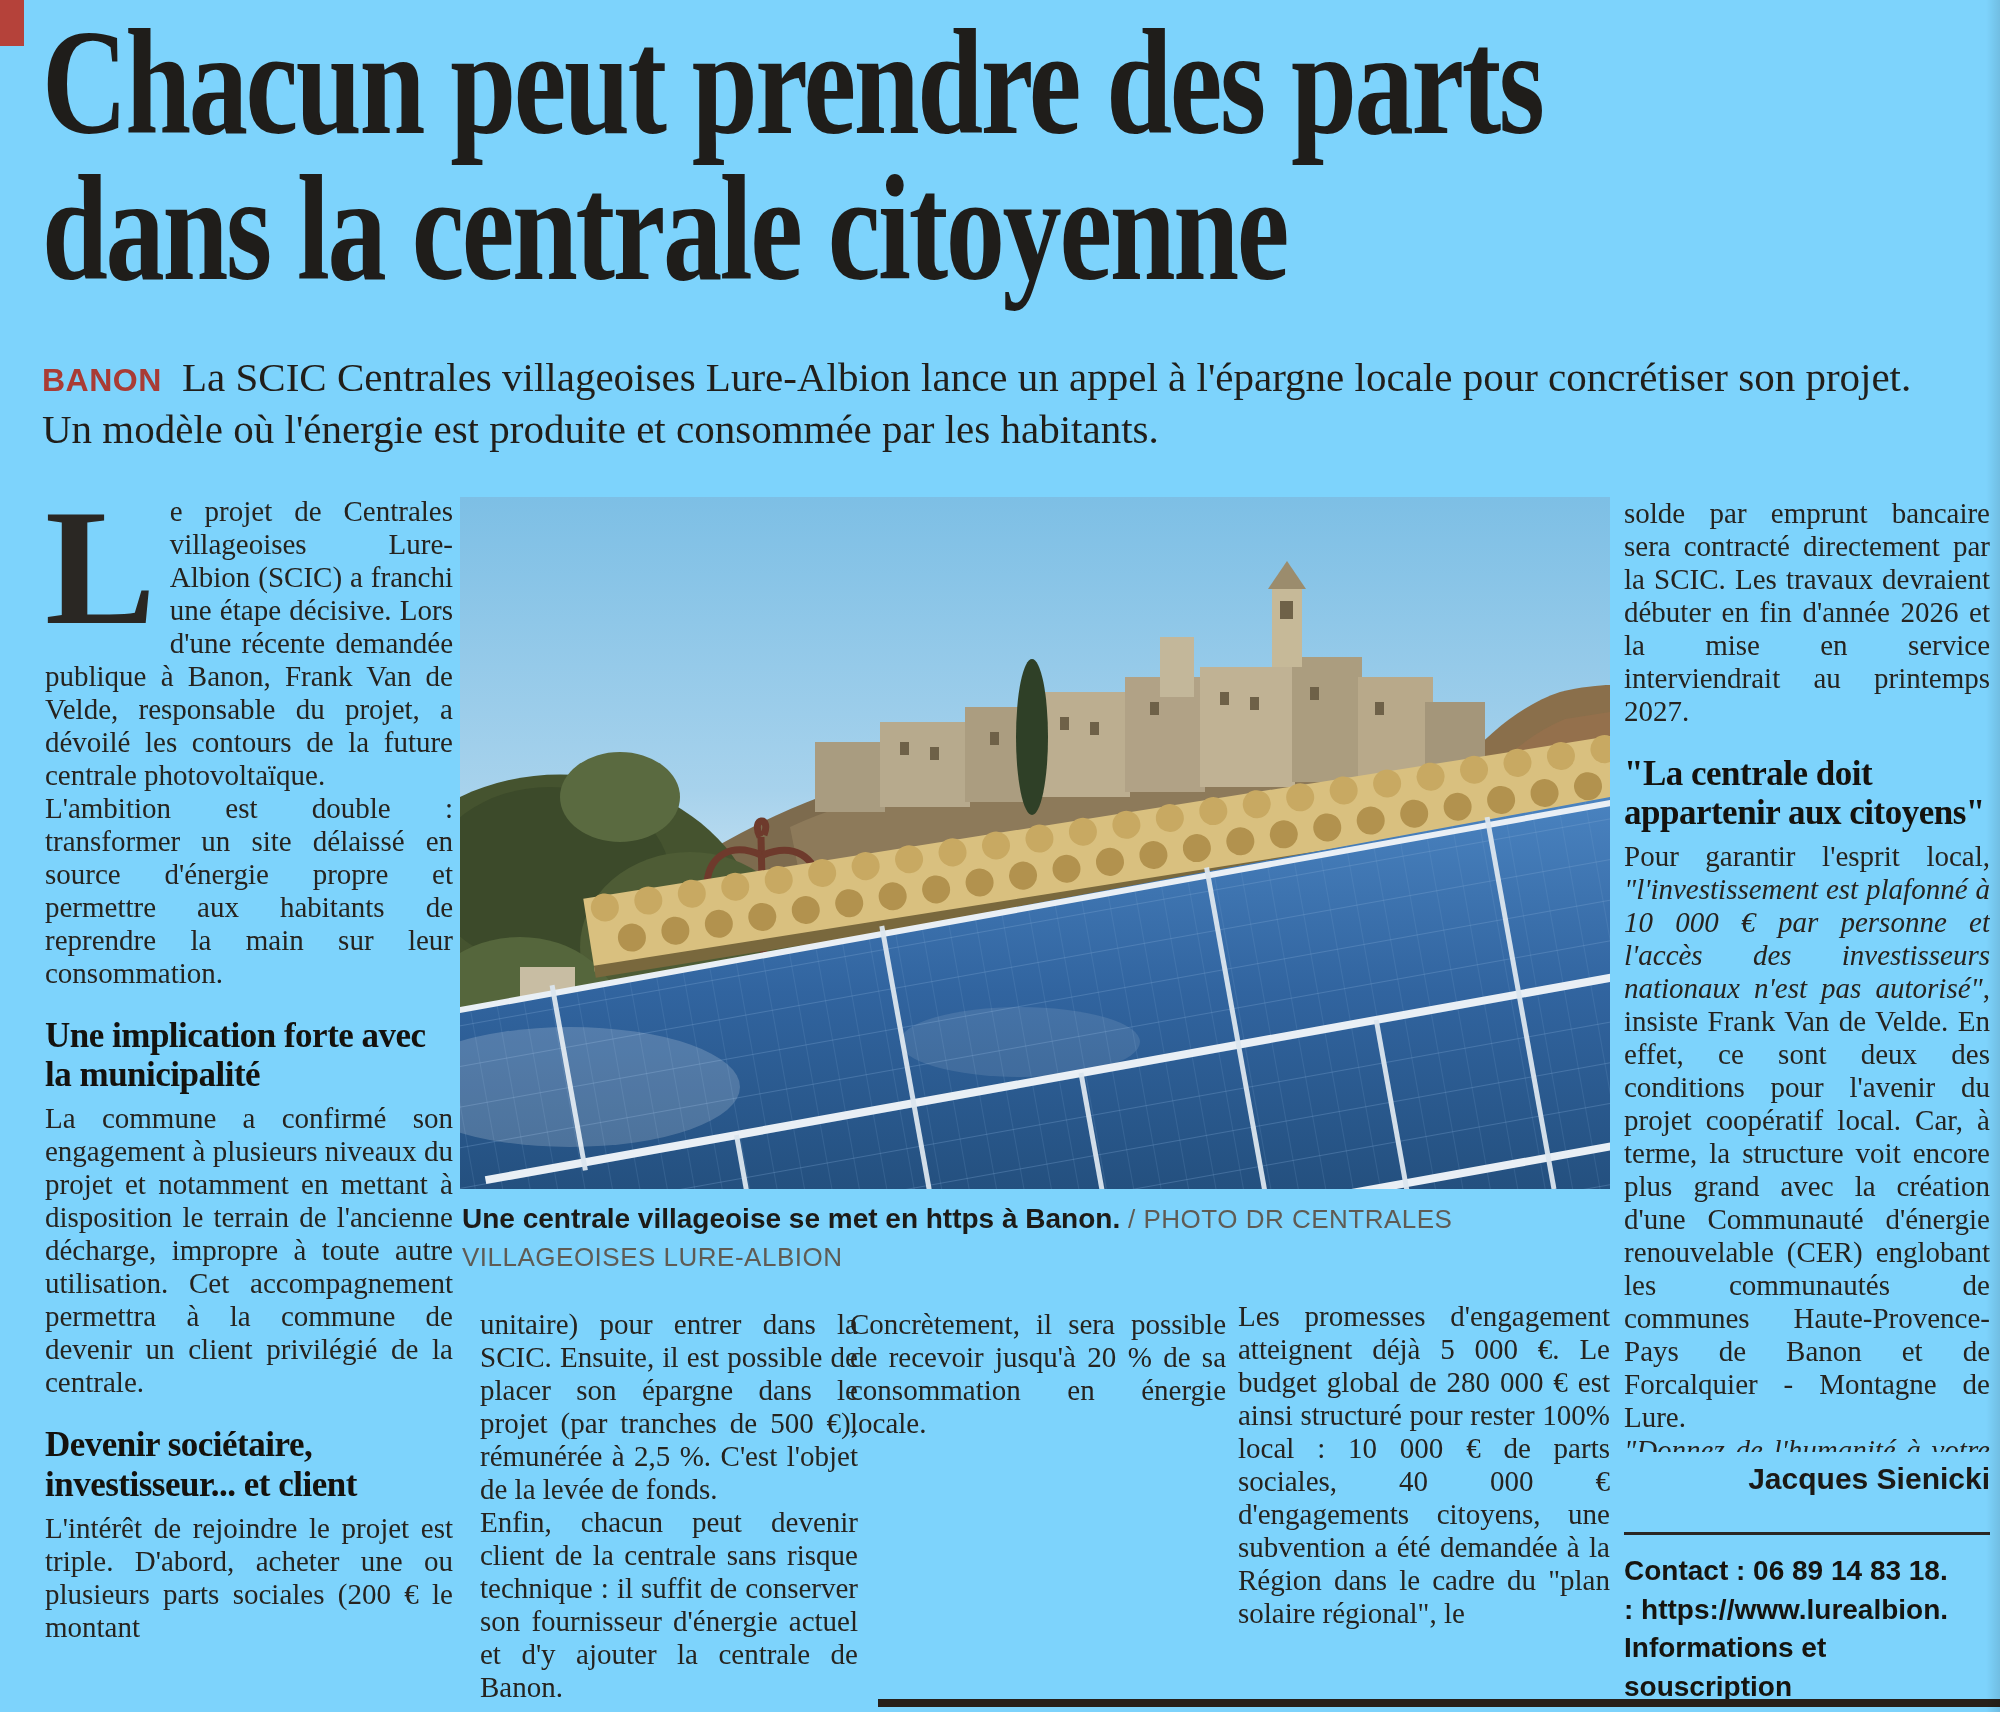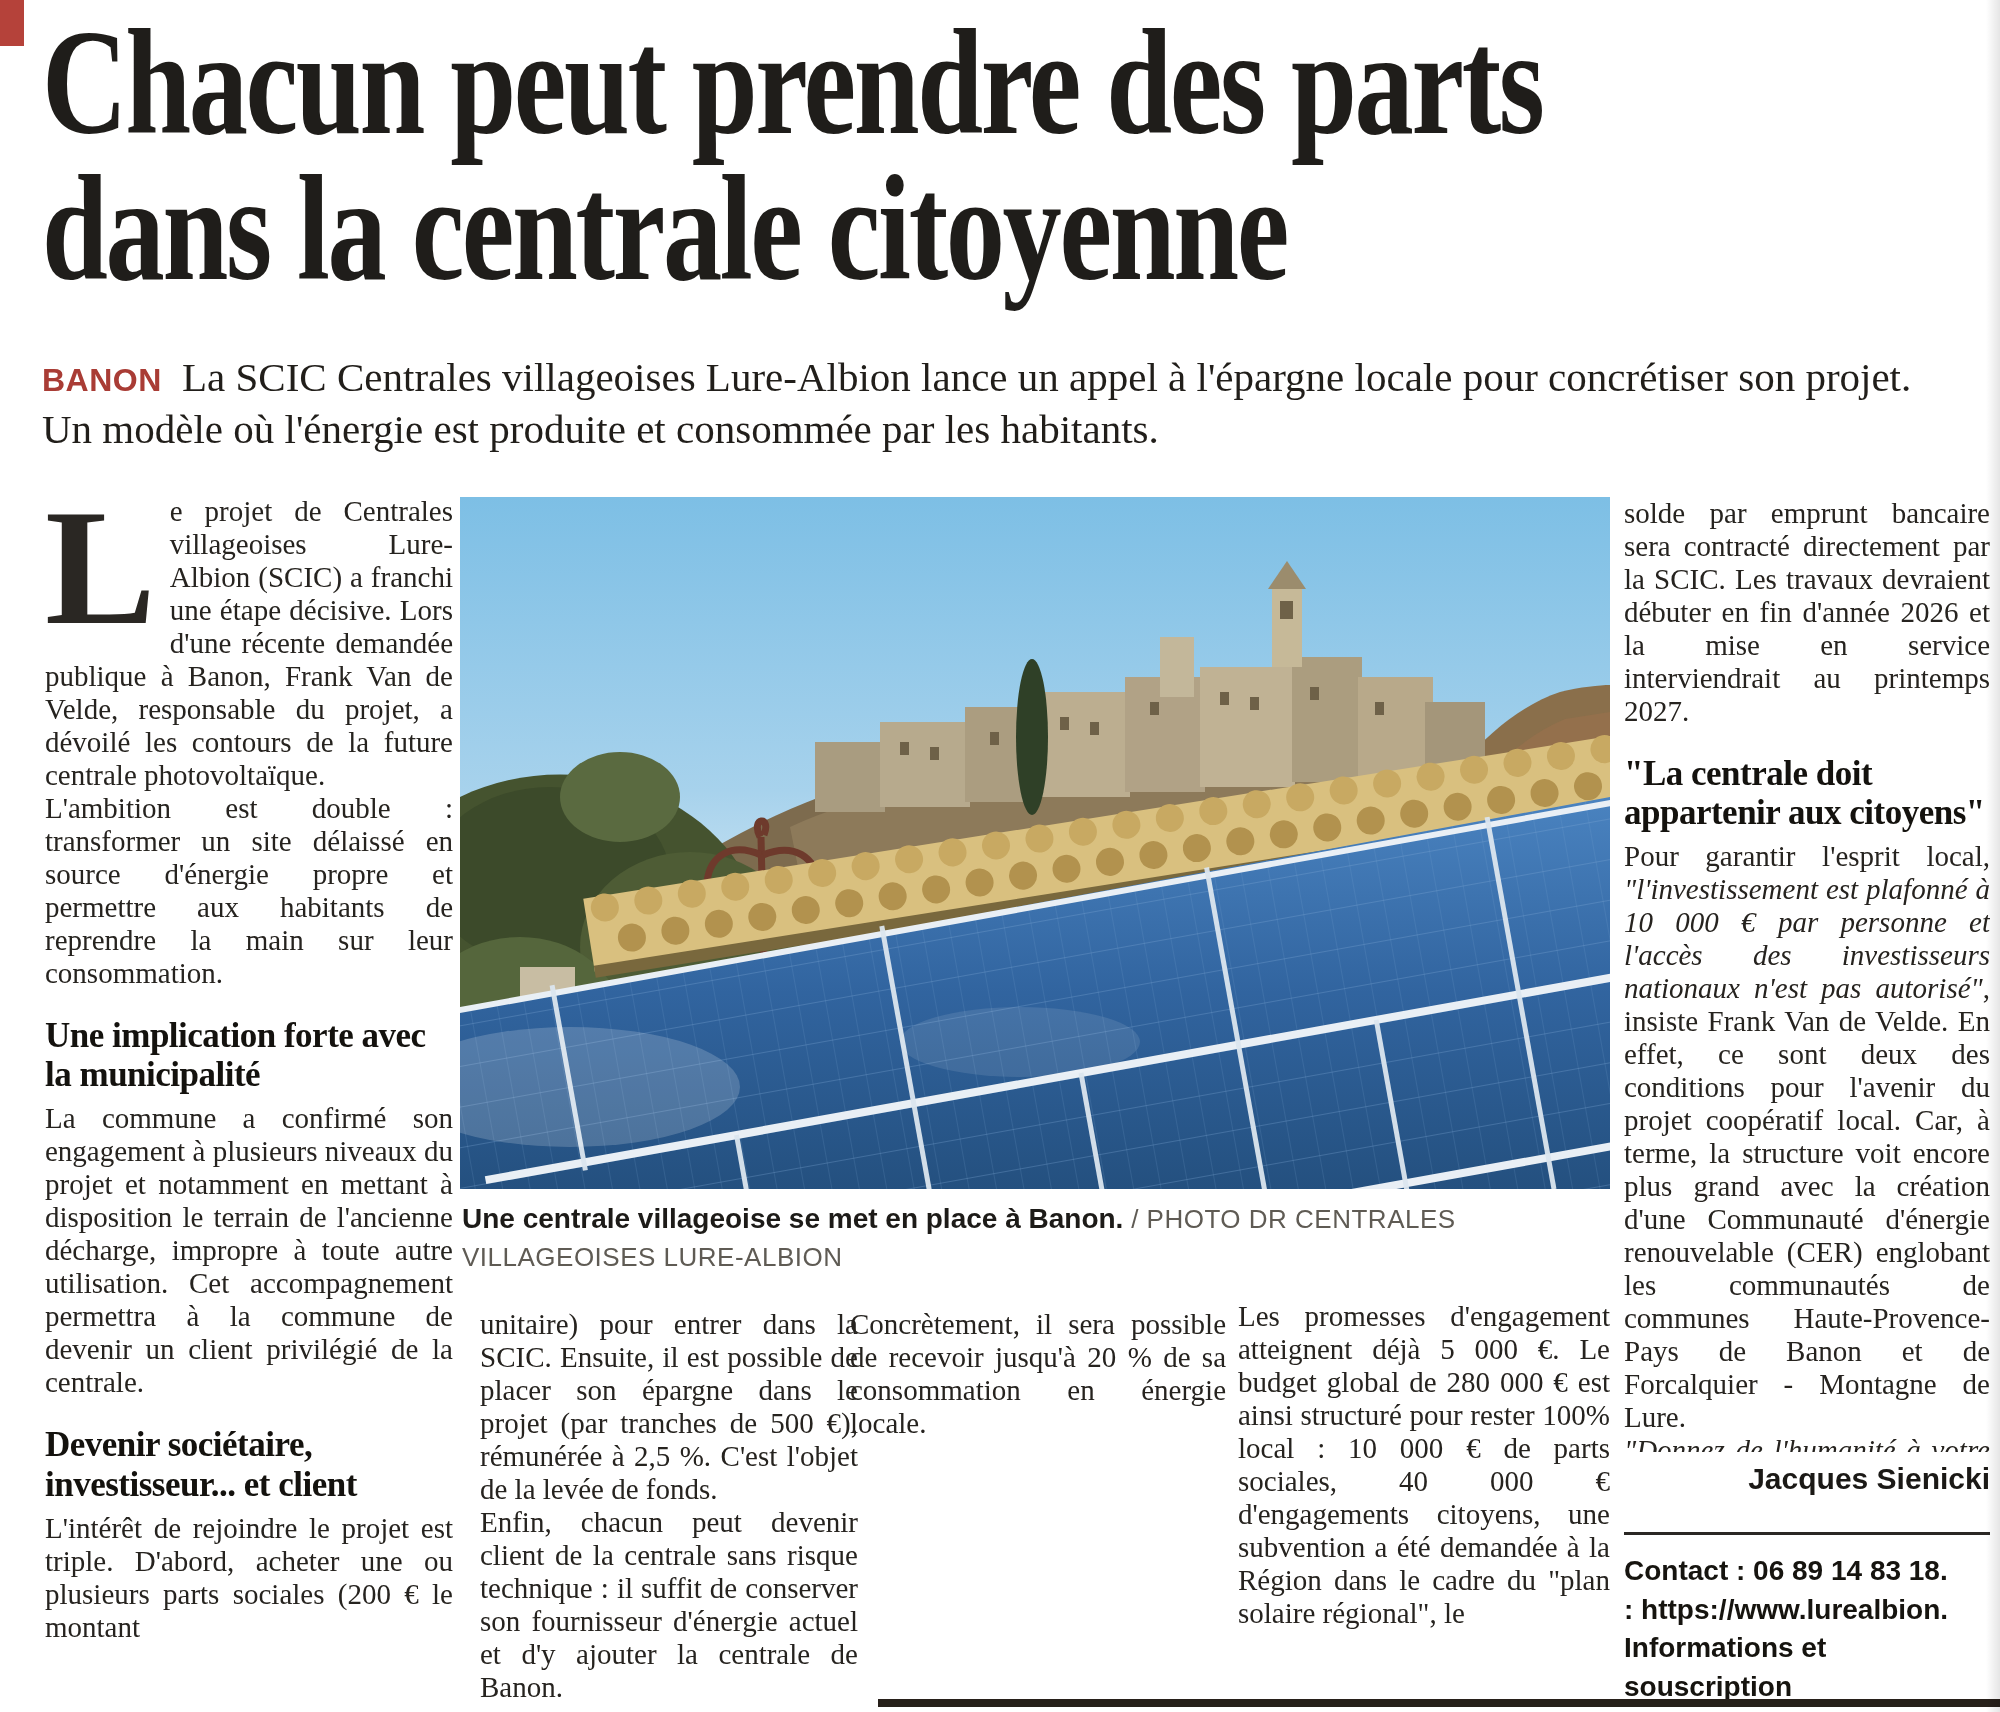--- a/index.html
+++ b/index.html
@@ -1,16 +1,16 @@
 <!DOCTYPE html>
 <html><head>
 <meta charset="utf-8">
 <style>
   html,body{margin:0;padding:0;background:#d9d4ca;}
-  .page{position:relative;width:2000px;height:1712px;background:#ffffff;overflow:hidden;
+  .page{position:relative;width:2000px;height:1712px;background:#7dd3fc;overflow:hidden;
         font-family:"Liberation Serif",serif;color:#26231f;}
   .page::after{content:"";position:absolute;top:0;right:0;width:14px;height:100%;
         background:linear-gradient(to right,rgba(0,0,0,0),rgba(0,0,0,.10));pointer-events:none;}
   .corner-mark{position:absolute;left:0;top:0;width:24px;height:46px;background:#b5423a;}
 
   .headline{position:absolute;left:42px;top:10px;margin:0;font-weight:700;color:#1f1d1a;
         font-size:150px;line-height:.97;letter-spacing:-3px;white-space:nowrap;
         transform:scaleX(.79);transform-origin:0 0;}
   .headline span{display:block;}
 
@@ -251,21 +251,21 @@
           <line x1="600" y1="172" x2="600" y2="430"></line>
           <line x1="900" y1="172" x2="900" y2="440"></line>
         </g>
       </g>
       <ellipse cx="110" cy="590" rx="170" ry="60" fill="#ffffff" opacity=".18"></ellipse>
       <ellipse cx="560" cy="545" rx="120" ry="35" fill="#ffffff" opacity=".10"></ellipse>
     </g>
   </svg>
 
   <div class="caption">
-    <b>Une centrale villageoise se met en place à Banon.</b>
+    <b>Une centrale villageoise se met en https à Banon.</b>
     <span class="credit">/ PHOTO DR CENTRALES VILLAGEOISES LURE-ALBION</span>
   </div>
 
   <div class="col col2">
     <p>unitaire) pour entrer dans la SCIC. Ensuite, il est possible de placer son épargne dans le projet (par tranches de 500 €), rémunérée à 2,5 %. C'est l'objet de la levée de fonds.</p>
     <p>Enfin, chacun peut devenir client de la centrale sans risque technique : il suffit de conserver son fournisseur d'énergie actuel et d'y ajouter la centrale de Banon.</p>
   </div>
 
   <div class="col col3">
     <p>Concrètement, il sera possible de recevoir jusqu'à 20 % de sa consommation en énergie locale.</p>

